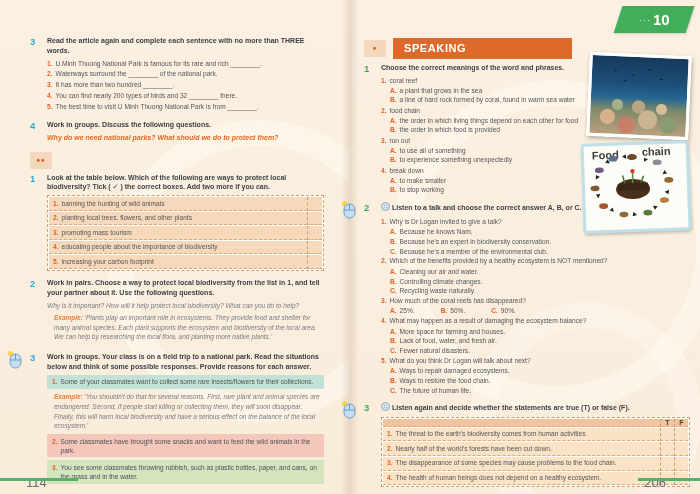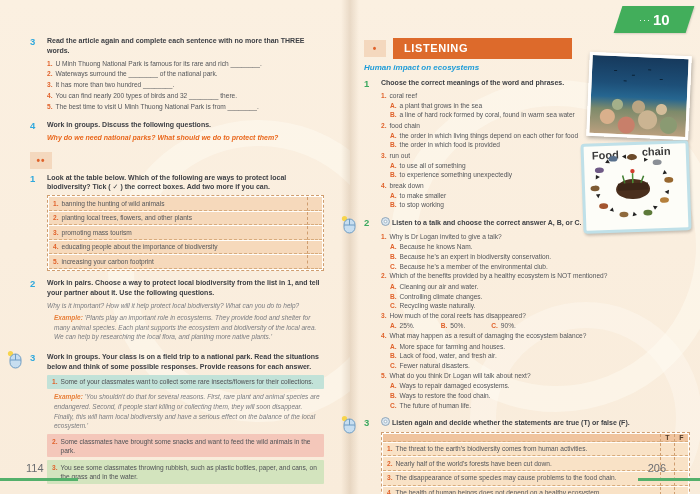--- a/index.html
+++ b/index.html
@@ -58,21 +58,21 @@
   .tfrow .c{background:#F9E2C6;font-size:6.6px;color:#54565A;padding:1.5px 4px;line-height:1.45;display:flex;gap:3px;border-bottom:1px dashed #d8ab7c;}
   .tfrow .cb{background:#F9E2C6;border-left:1px dashed #CF9D6F;border-bottom:1px dashed #d8ab7c;}
   .tfhead .c,.tfhead .cb{background:#F0C49E;}
   .tfhead .cb{display:flex;align-items:center;justify-content:center;font-weight:bold;color:#4F3A28;font-size:7px;}
 
   .badge{position:absolute;top:6px;right:10px;width:72px;height:27px;background:#42AE5B;transform:skewX(-18deg);display:flex;align-items:center;justify-content:center;box-shadow:1px 1px 2px rgba(0,0,0,.15);z-index:6;}
   .badge .inner{transform:skewX(18deg);color:#fff;display:flex;align-items:center;gap:2px;}
   .badge .dots{font-size:9px;letter-spacing:1px;}
   .badge .bnum{font-size:15px;font-weight:bold;}
 
-  .pnum{position:absolute;bottom:20px;font-size:11px;color:#6b6d71;z-index:4;}
+  .pnum{position:absolute;bottom:4px;font-size:13px;color:#6b6d71;z-index:4;}
   .pnum-l{left:26px;}
   .pnum-r{right:34px;}
   .pbar{position:absolute;bottom:13px;height:3px;background:#54B06B;z-index:4;}
   .pbar-l{left:0;width:78px;}
   .pbar-r{right:0;width:62px;}
 
   .mouse{position:absolute;left:-24px;top:-2px;z-index:6;}
   .cdicon{display:inline-block;vertical-align:-1px;margin-right:2px;}
 
   .media{position:absolute;right:8px;top:54px;width:110px;z-index:3;}
@@ -274,23 +274,22 @@
             <path d="M38 11 l4 -1.8 .2 4.4 z"></path>
           </g>
         </svg>
       </div>
     </div>
 
     <div class="content-r">
 
       <div class="sechdr" style="margin-top:0;">
         <span class="bulletbox">•</span>
-        <span class="hdrbar">LISTENING</span>
-      </div>
-      <div class="subhead">Human impact on ecosystems</div>
+        <span class="hdrbar">SPEAKING</span>
+      </div>
 
       <div class="ex" style="width:238px;">
         <span class="enum green">1</span>
         <div class="ebody">
           <p class="etitle">Choose the correct meanings of the word and phrases.</p>
 
           <div class="term">
               <span class="onum">1.</span>
               <span>coral reef</span>
             </div>

